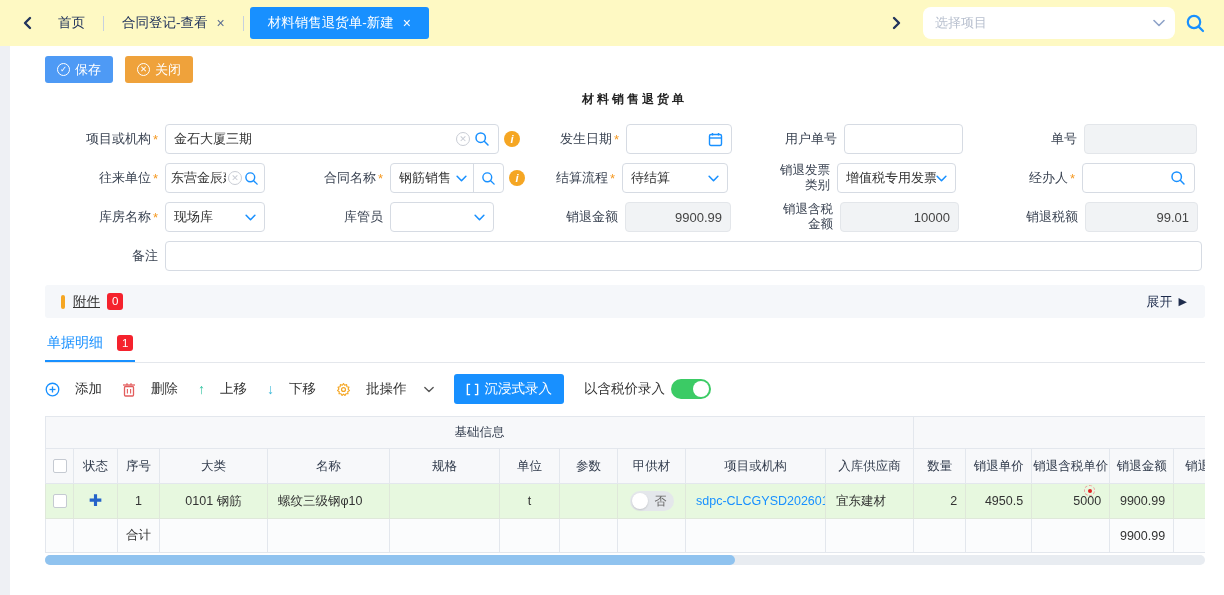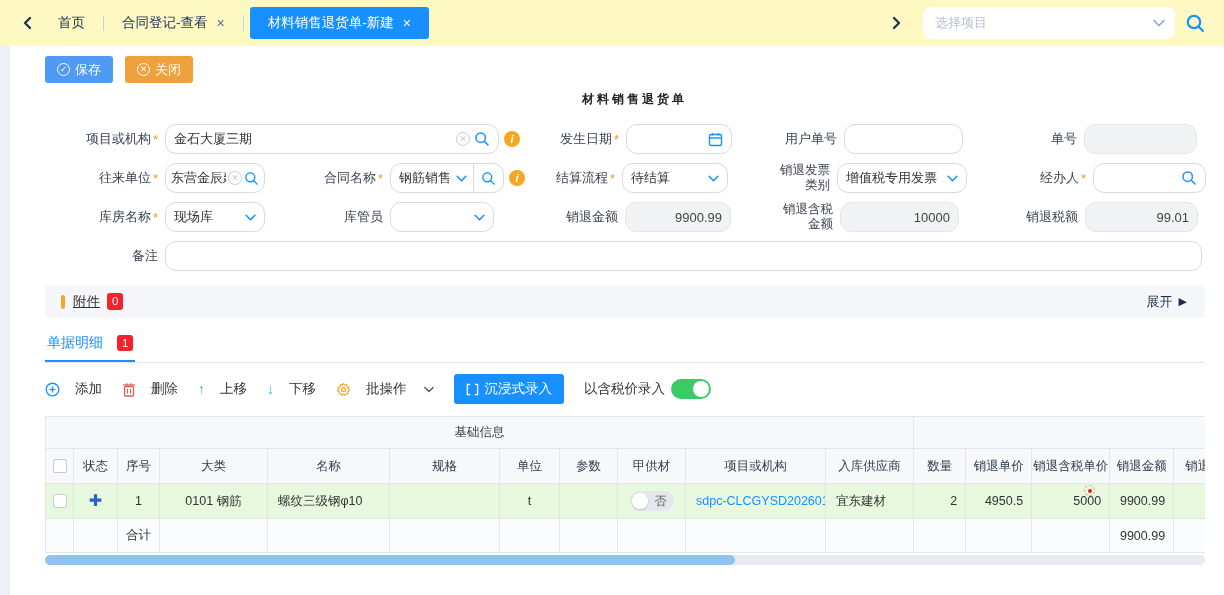--- a/index.html
+++ b/index.html
@@ -39,21 +39,21 @@
   .page-title { text-align:center; font-size:12px; font-weight:bold; color:#222;
     letter-spacing:3px; margin:4px 0 16px 0; }
 
   
   .frow { display:flex; align-items:center; margin-bottom:9px; }
   .flabel { font-size:13px; color:#3a4352; text-align:right; padding-right:7px;
     flex:0 0 auto; display:flex; justify-content:flex-end; align-items:center; }
   .flabel .wrap2 { width:60px; text-align:right; line-height:1.2; font-size:12.5px; white-space:normal; }
   .req { color:#f59a23; margin-left:2px; font-style:normal; }
   .ctl { display:flex; align-items:center; height:30px; border:1px solid #d6dbe3;
-    border-radius:11px; padding:0 8px; font-size:13px; color:#333; background:#fff; flex:0 0 auto; }
+    border-radius:4px; padding:0 8px; font-size:13px; color:#333; background:#fff; flex:0 0 auto; }
   .ctl .val { flex:1; white-space:nowrap; overflow:hidden; }
   .ctl.disabled { background:#f1f3f5; border-color:#e3e6ea; }
   .ctl.disabled .val { text-align:right; color:#444; }
   .ic-clear { width:14px; height:14px; border-radius:50%; border:1px solid #c9cdd5; color:#c9cdd5;
     font-size:9px; display:flex; align-items:center; justify-content:center; margin:0 4px 0 2px; flex:0 0 auto; }
   .info-ic { width:16px; height:16px; border-radius:50%; background:#f5a623; color:#fff;
     font-size:11px; font-weight:bold; display:flex; align-items:center; justify-content:center;
     margin-left:5px; flex:0 0 auto; font-style:italic; }
   .combo { padding:0; }
   .combo .cpart { display:flex; align-items:center; padding:0 6px 0 8px; flex:1; overflow:hidden; }
@@ -266,21 +266,21 @@
           <span class="val">待结算</span>
           <span>
               <svg width="11" height="7" viewBox="0 0 12 8">
                 <polyline points="1,1.5 6,6.5 11,1.5" fill="none" stroke="#1890ff" stroke-width="1.8" stroke-linecap="round" stroke-linejoin="round"></polyline>
               </svg>
             </span>
         </div>
         <span class="flabel" style="width:109px">
             <span class="wrap2">销退发票类别</span>
           </span>
-        <div class="ctl" style="width:130px">
+        <div class="ctl" style="width:119px">
           <span class="val">增值税专用发票</span>
           <span>
               <svg width="11" height="7" viewBox="0 0 12 8">
                 <polyline points="1,1.5 6,6.5 11,1.5" fill="none" stroke="#1890ff" stroke-width="1.8" stroke-linecap="round" stroke-linejoin="round"></polyline>
               </svg>
             </span>
         </div>
         <span class="flabel" style="width:126px">
             <span>经办人</span>
             <i class="req">*</i>

